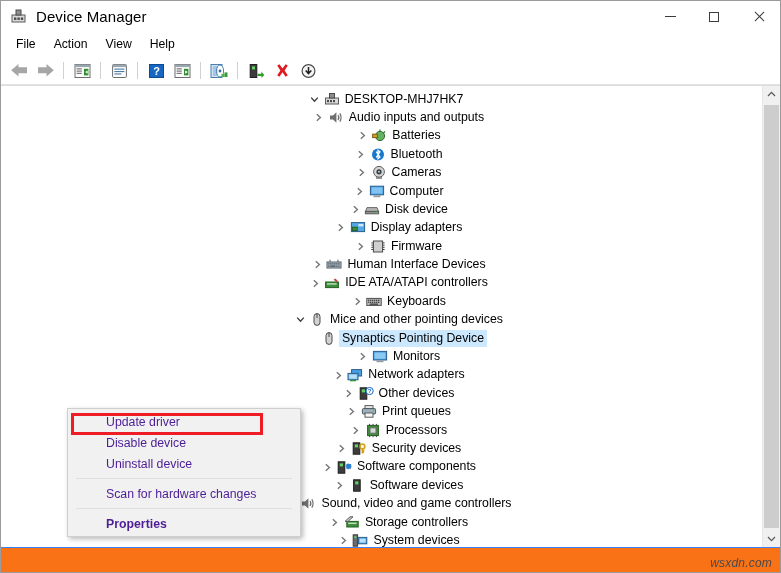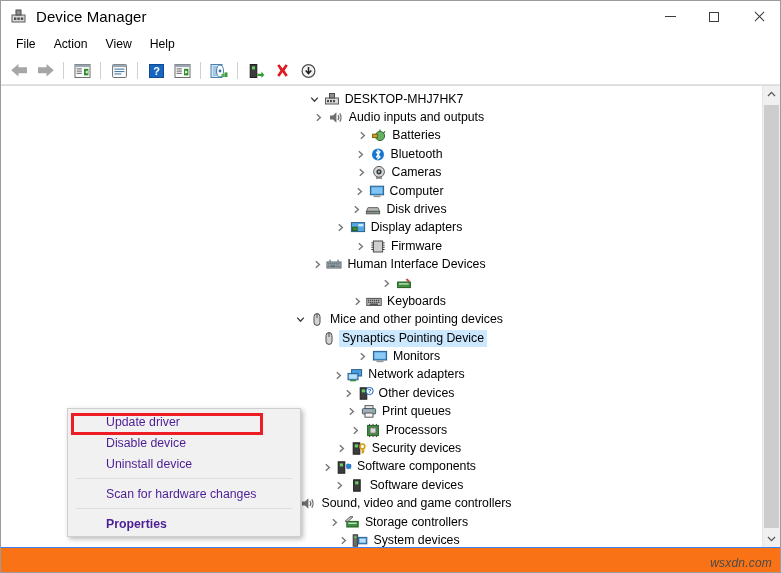--- a/index.html
+++ b/index.html
@@ -418,21 +418,21 @@
               <path d="M2.8 1.2 L6.4 4.5 L2.8 7.8" fill="none" stroke="#767676" stroke-width="1.4"></path>
             </svg>
         </span>
         <span class="devicon">
           <svg width="16" height="15" viewBox="0 0 16 15">
             <path d="M1.4 9.4 L3 5.6 L13 5.6 L14.6 9.4 Z" fill="#b4b4b4" stroke="#6a6a6a" stroke-width="1"></path>
             <rect x="1.4" y="9.4" width="13.2" height="2.4" fill="#8d8d8d" stroke="#5b5b5b" stroke-width="1"></rect>
             <circle cx="12.6" cy="10.6" r=".8" fill="#4fbf4f"></circle>
           </svg>
         </span>
-        <span class="lbl">Disk drives</span>
+        <span class="lbl">Disk device</span>
       </div>
 
       <div class="row depth1">
         <span class="expander">
           <svg width="9" height="9" viewBox="0 0 9 9">
               <path d="M2.8 1.2 L6.4 4.5 L2.8 7.8" fill="none" stroke="#767676" stroke-width="1.4"></path>
             </svg>
         </span>
         <span class="devicon">
           <svg width="16" height="15" viewBox="0 0 16 15">
@@ -501,20 +501,21 @@
               <path d="M2.8 1.2 L6.4 4.5 L2.8 7.8" fill="none" stroke="#767676" stroke-width="1.4"></path>
             </svg>
         </span>
         <span class="devicon">
           <svg width="16" height="15" viewBox="0 0 16 15">
             <rect x="1.6" y="6" width="12.8" height="5.6" fill="#3f8f3f" stroke="#23601f" stroke-width="1"></rect>
             <rect x="3" y="7.2" width="9.6" height="1.4" fill="#bfe0bf"></rect>
             <path d="M11.4 2.4 L14.4 5.4 L12 6 L9.6 3.6 Z" fill="#c24a4a"></path>
           </svg>
         </span>
+        <span class="lbl">IDE ATA/ATAPI controllers</span>
       </div>
 
       <div class="row depth1">
         <span class="expander">
           <svg width="9" height="9" viewBox="0 0 9 9">
               <path d="M2.8 1.2 L6.4 4.5 L2.8 7.8" fill="none" stroke="#767676" stroke-width="1.4"></path>
             </svg>
         </span>
         <span class="devicon">
           <svg width="16" height="15" viewBox="0 0 16 15">

